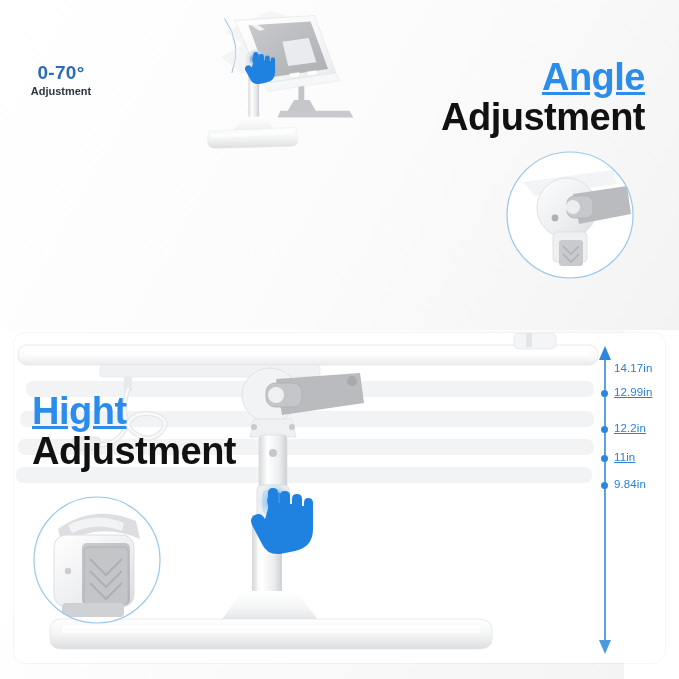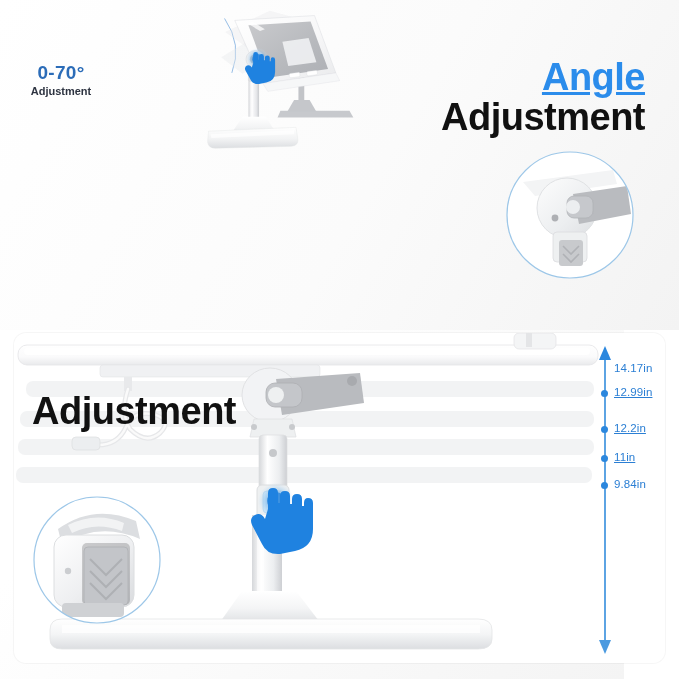--- a/index.html
+++ b/index.html
@@ -344,20 +344,21 @@
                  L 264 170 L 266 170 L 266 163 Q 266 158 271 158 Q 276 158 276 163
                  L 276 171 L 278 171 L 278 166 Q 278 161 283 161 Q 288 161 288 166
                  L 288 173 L 290 173 L 290 170 Q 290 165 294 165 Q 299 165 299 170
                  L 299 196 Q 299 214 281 218
                  L 266 221 Q 253 222 248 211
                  L 238 192 Q 235 185 241 182 Q 247 179 251 186 Z" fill="#1f82e0"></path>
       </g>
     </svg>
 
     <div class="heading" id="heading-height" style="left:18px; top:59px;">
+      <span class="word-accent">Hight</span>
       <span class="word-main">Adjustment</span>
     </div>
 
     <svg style="position:absolute; left:18px; top:162px; width:130px; height:130px;" viewBox="0 0 130 130">
       <defs>
         <clipPath id="clipB">
             <circle cx="65" cy="65" r="63"></circle>
           </clipPath>
         <linearGradient id="insetBodyB" x1="0" y1="0" x2="1" y2="1">
           <stop offset="0%" stop-color="#ffffff"></stop>

